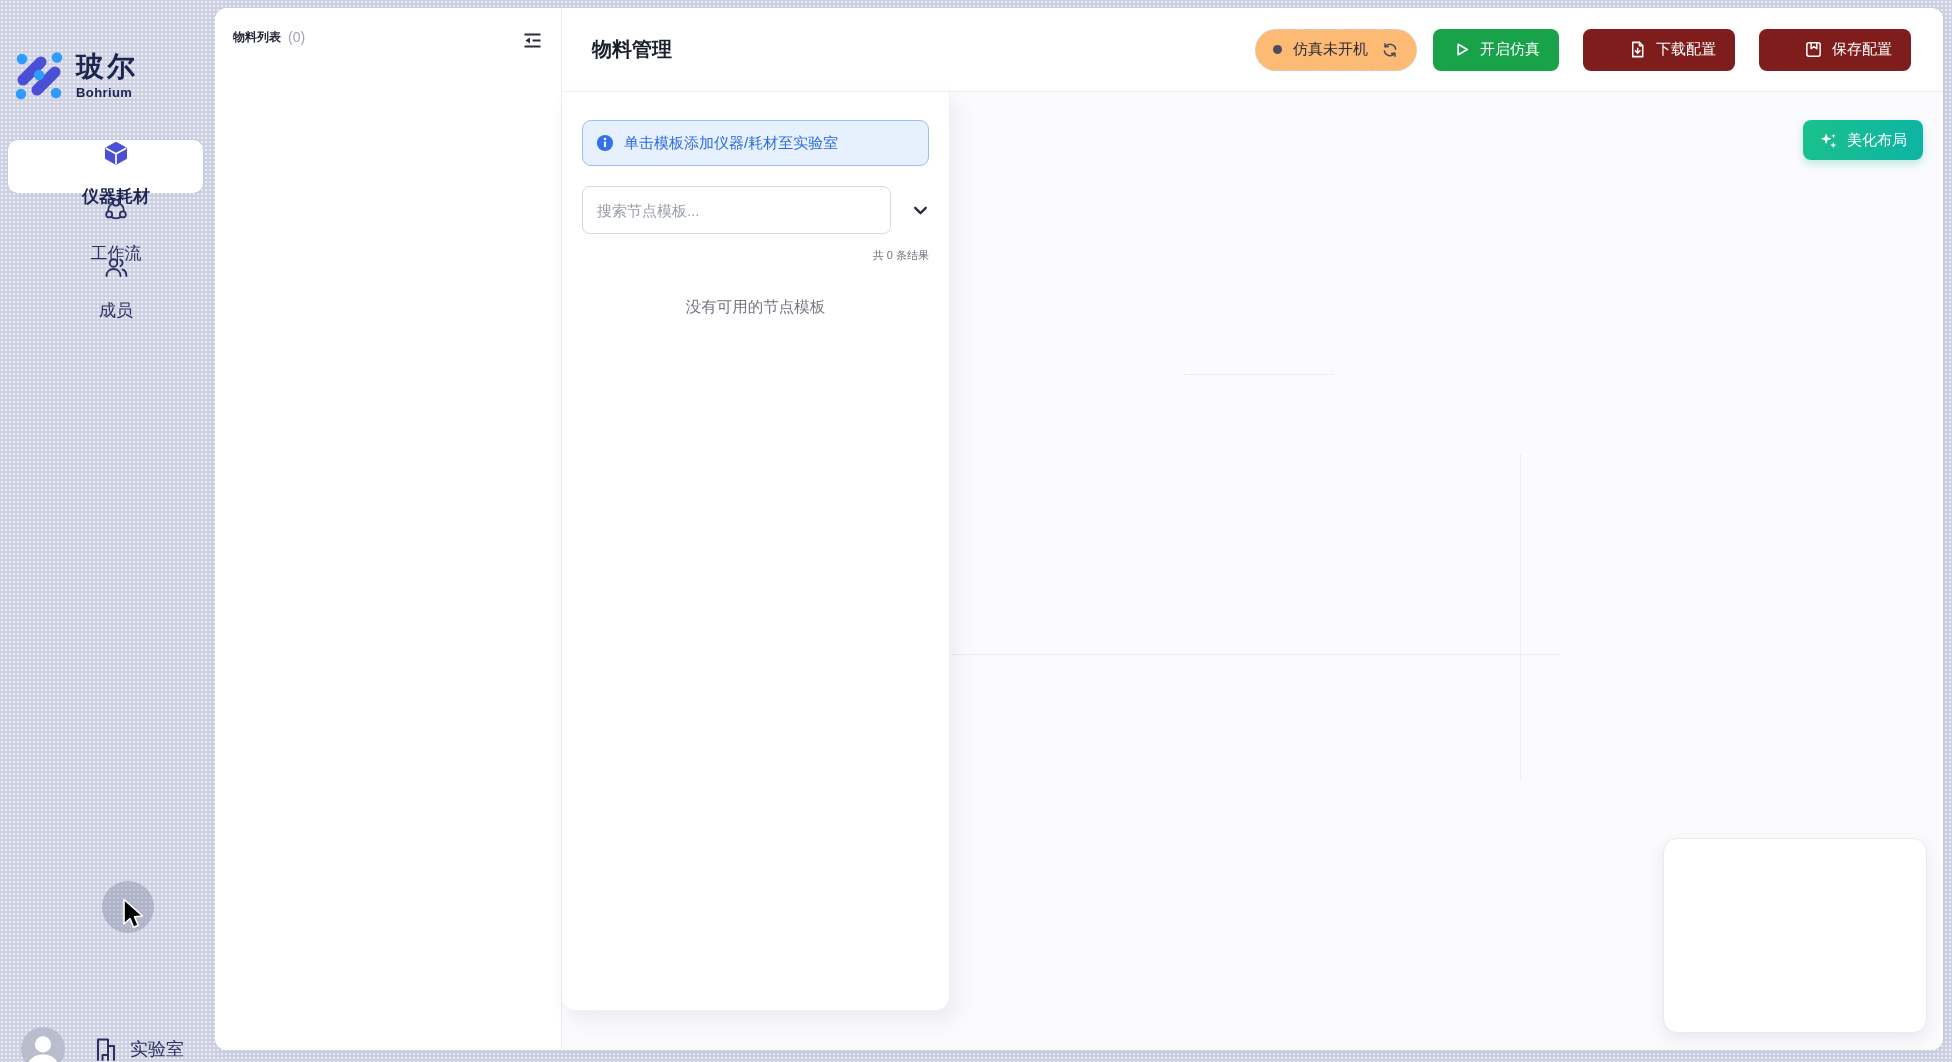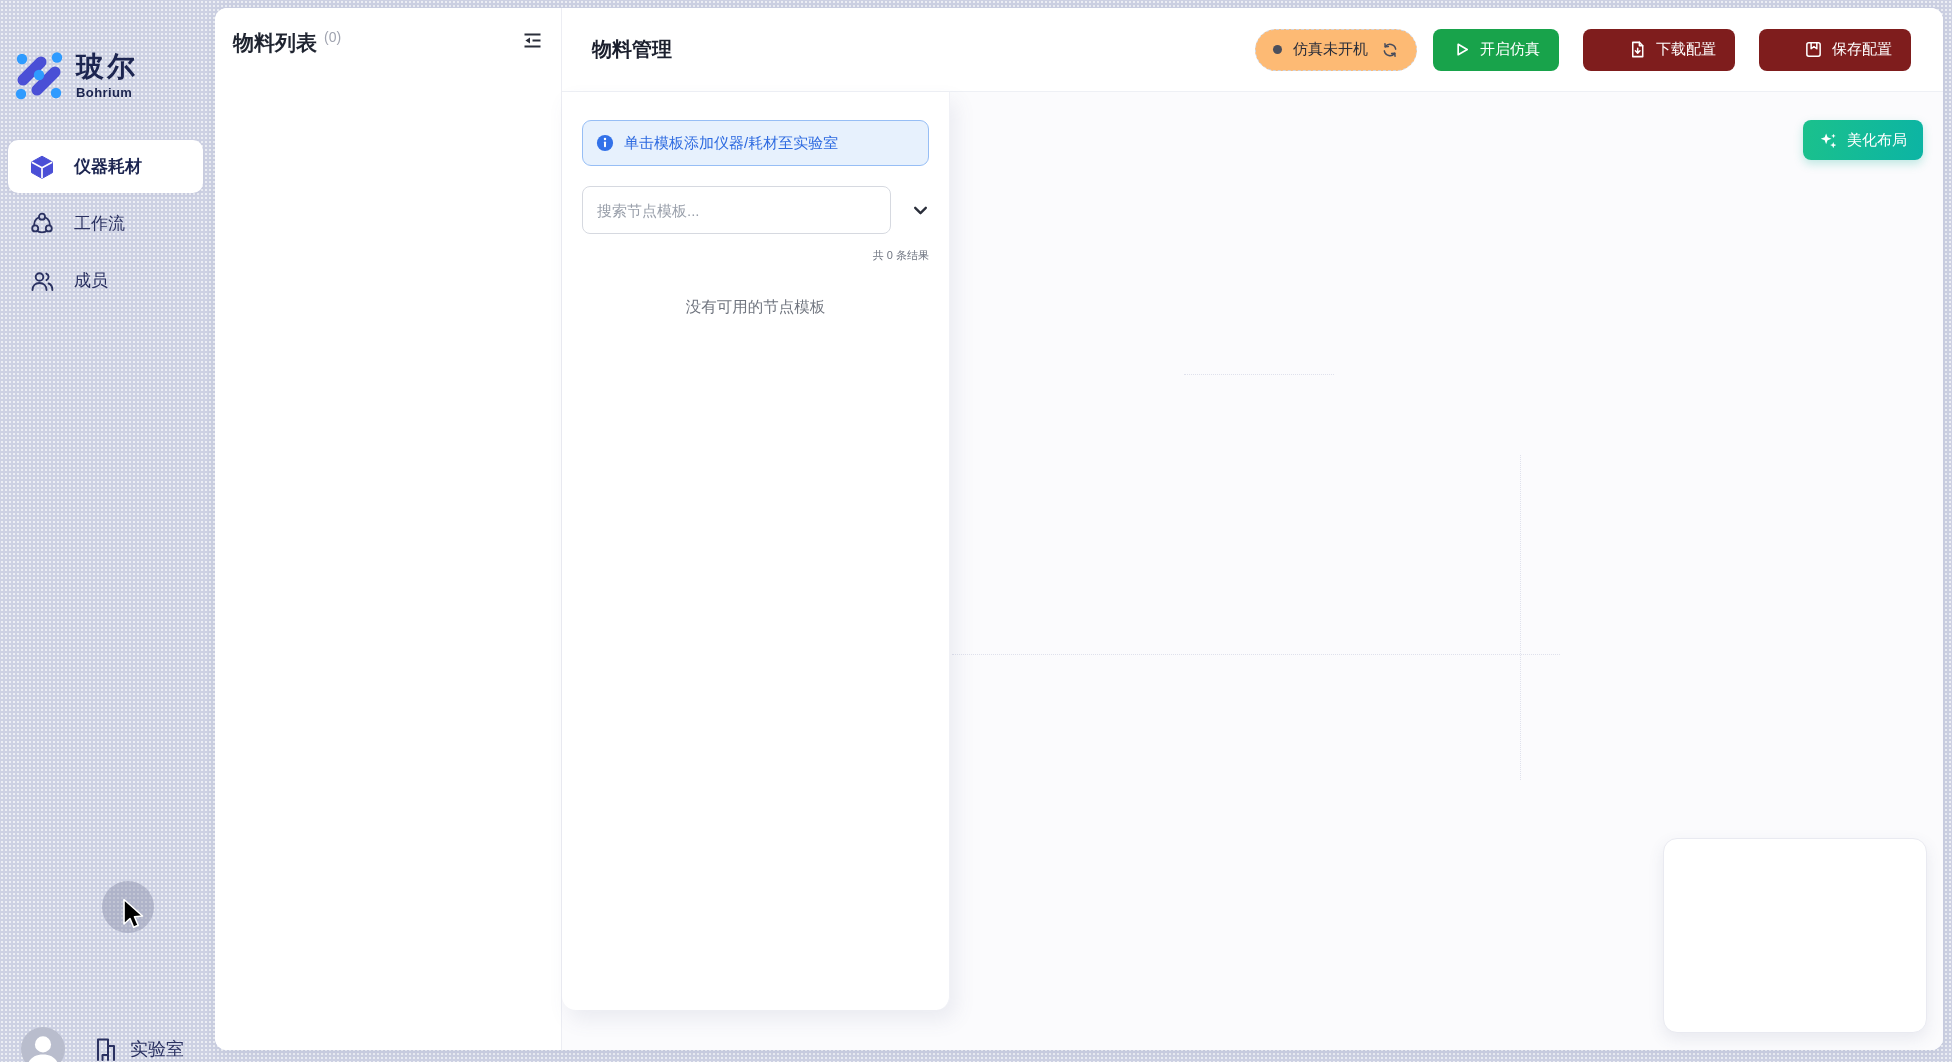--- a/index.html
+++ b/index.html
@@ -17,40 +17,40 @@
 
   
   .sidebar { position:absolute; left:0; top:0; width:215px; height:100%;margin-top:36px; }
   .logo { position:absolute; left:13px; top:14px; display:flex; align-items:center; gap:11px; cursor:pointer; }
   .logo-text { display:flex; flex-direction:column; line-height:1; }
   .logo-cn { font-size:28px; font-weight:700; color:#1c2550; letter-spacing:3px; }
   .logo-en { font-size:13px; font-weight:700; color:#1c2550; margin-top:5px; letter-spacing:.4px; }
   .nav { position:absolute; left:8px; right:12px; top:104px; display:flex; flex-direction:column; gap:4px; }
   .nav-item {
     display:flex; align-items:center; gap:19px; height:53px; padding-left:21px;
-    border-radius:10px; font-size:17px; color:#2a3161; font-weight:500; cursor:pointer;
+    border-radius:10px; font-size:17px; color:#2a3161; font-weight:500; cursor:pointer;flex-direction:column;
   }
   .nav-item.active { background:#fff; color:#1c2550; font-weight:700; box-shadow:0 1px 4px rgba(60,70,110,.08); }
   .sidebar-bottom { position:absolute; left:21px; bottom:27px; display:flex; align-items:center; }
   .avatar { width:44px; height:44px; border-radius:50%; background:#b9bdcd; overflow:hidden; position:relative; cursor:pointer; }
   .lab-entry { display:flex; align-items:center; gap:10px; margin-left:27px; cursor:pointer; }
   .lab-label { font-size:18px; color:#2a3161; font-weight:500;font-family:Liberation Serif, serif; }
 
   
   .window {
     position:absolute; left:215px; top:8px; width:1728px; height:1042px;
     background:#fff; border-radius:12px; overflow:hidden;
     box-shadow:0 2px 12px rgba(70,80,120,.08);
     display:flex;
   }
 
   
   .list-panel { width:347px; height:100%; border-right:1px solid #ecedf3; background:#fff; flex:0 0 auto; }
   .list-panel-head { display:flex; align-items:flex-start; padding:21px 18px 0 18px; }
-  .list-title { font-size:21px; font-weight:700; color:#1f2430; }
+  .list-title { font-size:12px; font-weight:700; color:#1f2430; }
   .list-count { font-size:14px; color:#a0a4b0; margin-left:7px; font-weight:400; }
   .collapse-btn { margin-left:auto; margin-top:2px; cursor:pointer; display:flex; }
 
   
   .main { flex:1; display:flex; flex-direction:column; min-width:0; }
   .topbar {
     height:84px; flex:0 0 auto; display:flex; align-items:center;
     padding:0 32px 0 30px; border-bottom:1px solid #eef0f5; background:#fff;
   }
   .page-title { font-size:20px; font-weight:700; color:#1b1f2d; }

